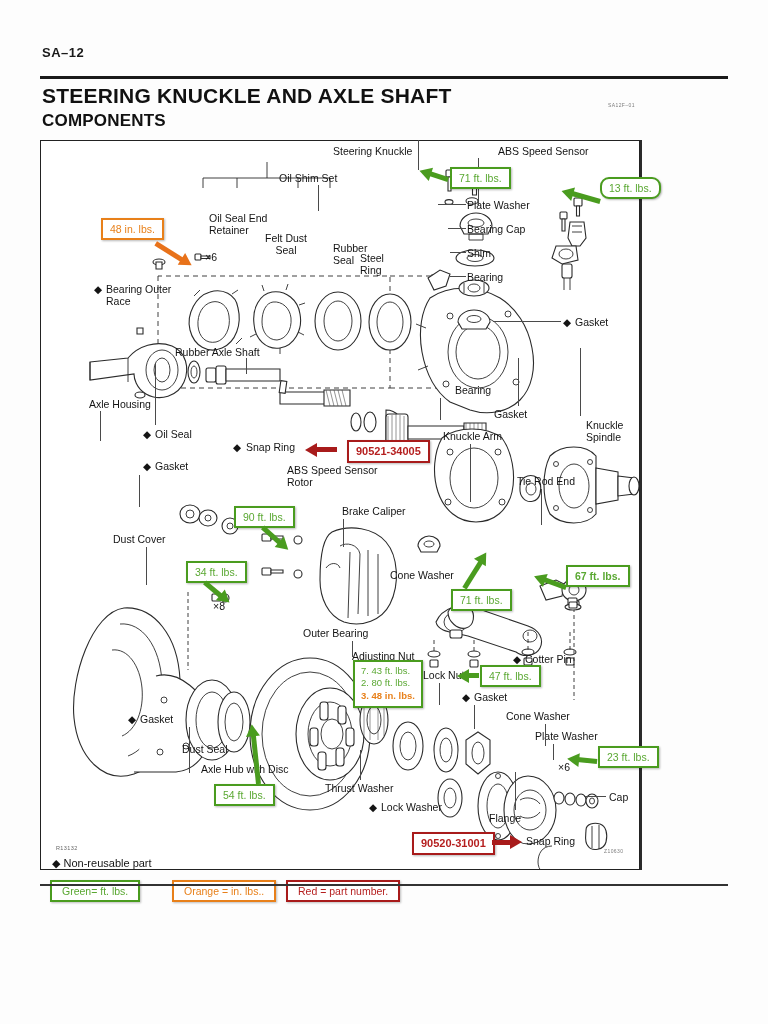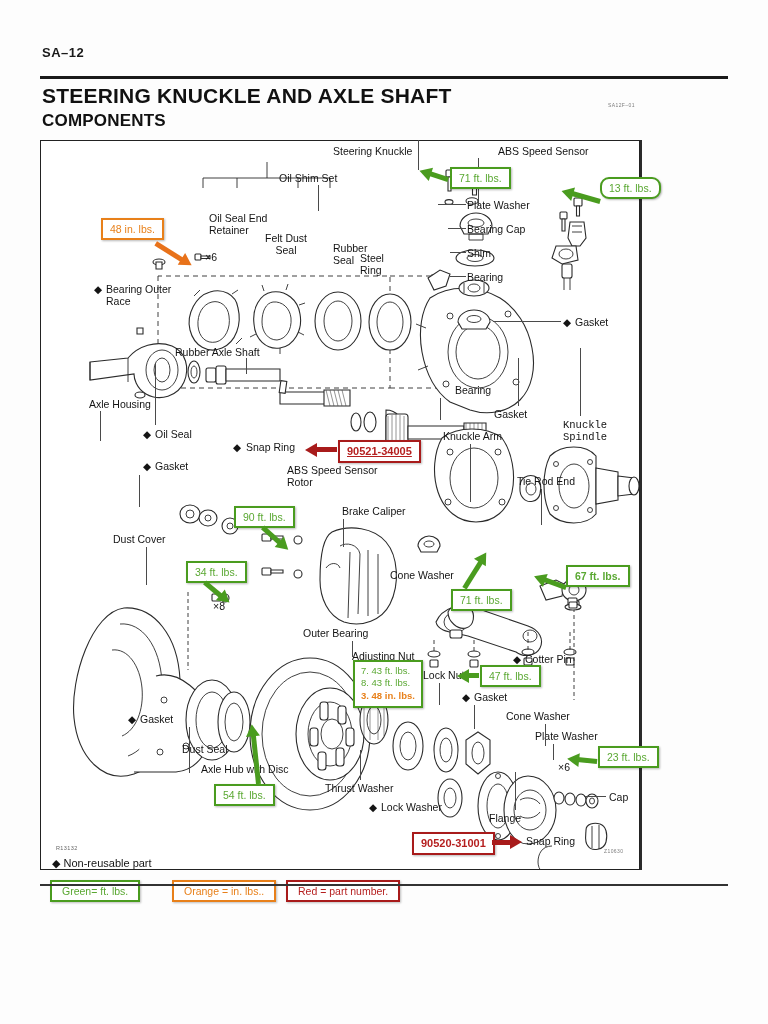--- a/index.html
+++ b/index.html
@@ -516,21 +516,21 @@
   <div class="lbl" style="left:72px;top:398px;margin-left:17px;">Axle Housing</div>
   <div class="lbl" style="left:143px;top:428px;">◆</div>
   <div class="lbl" style="left:155px;top:428px;">Oil Seal</div>
   <div class="lbl" style="left:143px;top:460px;">◆</div>
   <div class="lbl" style="left:155px;top:460px;">Gasket</div>
 
   <div class="lbl" style="left:563px;top:316px;">◆</div>
   <div class="lbl" style="left:575px;top:316px;">Gasket</div>
   <div class="lbl" style="left:455px;top:384px;">Bearing</div>
   <div class="lbl" style="left:494px;top:408px;">Gasket</div>
-  <div class="lbl" style="left:563px;top:419px;font-family:Liberation Mono, monospace;">Knuckle
+  <div class="lbl" style="left:586px;top:419px;">Knuckle
 Spindle</div>
   <div class="lbl" style="left:443px;top:430px;">Knuckle Arm</div>
 
   <div class="lbl" style="left:233px;top:441px;">◆</div>
   <div class="lbl" style="left:246px;top:441px;">Snap Ring</div>
   <div class="lbl" style="left:287px;top:464px;">ABS Speed Sensor
 Rotor</div>
   <div class="lbl" style="left:300px;top:505px;padding-left:42px;">Brake Caliper</div>
   <div class="lbl" style="left:517px;top:475px;">Tie Rod End</div>
   <div class="lbl" style="left:390px;top:569px;">Cone Washer</div>
@@ -625,21 +625,21 @@
   </div>
 
   <div class="callout" style="left:566px;top:565px;font-weight:bold;">67 ft. lbs.</div>
   <div class="arrow ar-green" style="left:566px;top:588px;width:36px;transform:rotate(200deg);">
     <div class="shaft" style="width:24px;"></div>
       <div class="head" style="left:22px;"></div>
   </div>
 
   <div class="callout multi" style="left:353px;top:660px;">
     <span class="ln">7. 43 ft. lbs.</span>
-    <span class="ln">8. 43 ft. lbs.</span>
+    <span class="ln">2. 80 ft. lbs.</span>
     <span class="ln o">3. 48 in. lbs.</span>
   </div>
 
   <div class="callout" style="left:480px;top:665px;">47 ft. lbs.</div>
   <div class="arrow ar-green" style="left:479px;top:676px;width:22px;transform:rotate(180deg);">
     <div class="shaft" style="width:12px;"></div>
       <div class="head" style="left:10px;"></div>
   </div>
 
   <div class="callout" style="left:214px;top:784px;">54 ft. lbs.</div>
@@ -647,21 +647,21 @@
     <div class="shaft" style="width:50px;"></div>
       <div class="head" style="left:48px;"></div>
   </div>
 
   <div class="callout" style="left:598px;top:746px;">23 ft. lbs.</div>
   <div class="arrow ar-green" style="left:597px;top:762px;width:32px;transform:rotate(186deg);">
     <div class="shaft" style="width:20px;"></div>
       <div class="head" style="left:18px;"></div>
   </div>
 
-  <div class="callout red" style="left:338px;top:440px;text-decoration:underline;">90521-34005</div>
+  <div class="callout red" style="left:347px;top:440px;">90521-34005</div>
   <div class="arrow ar-red" style="left:337px;top:450px;width:32px;transform:rotate(180deg);">
     <div class="shaft" style="width:22px;"></div>
       <div class="head" style="left:20px;"></div>
   </div>
 
   <div class="callout red" style="left:412px;top:832px;">90520-31001</div>
   <div class="arrow ar-red" style="left:492px;top:842px;width:30px;">
     <div class="shaft" style="width:20px;"></div>
       <div class="head" style="left:18px;"></div>
   </div>

